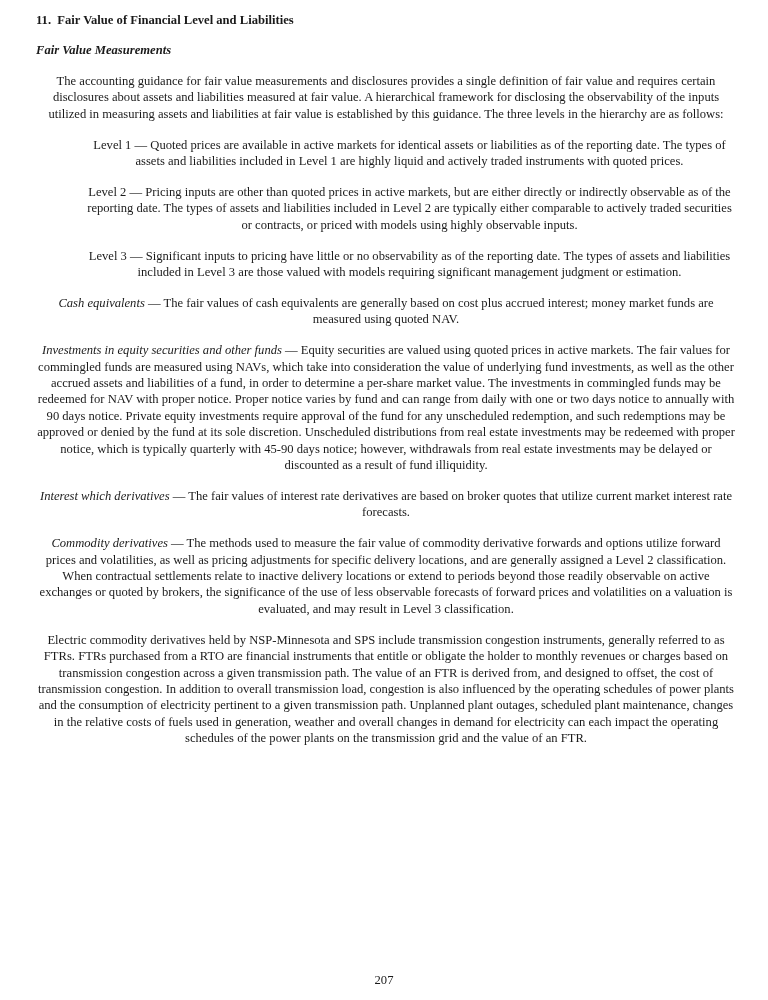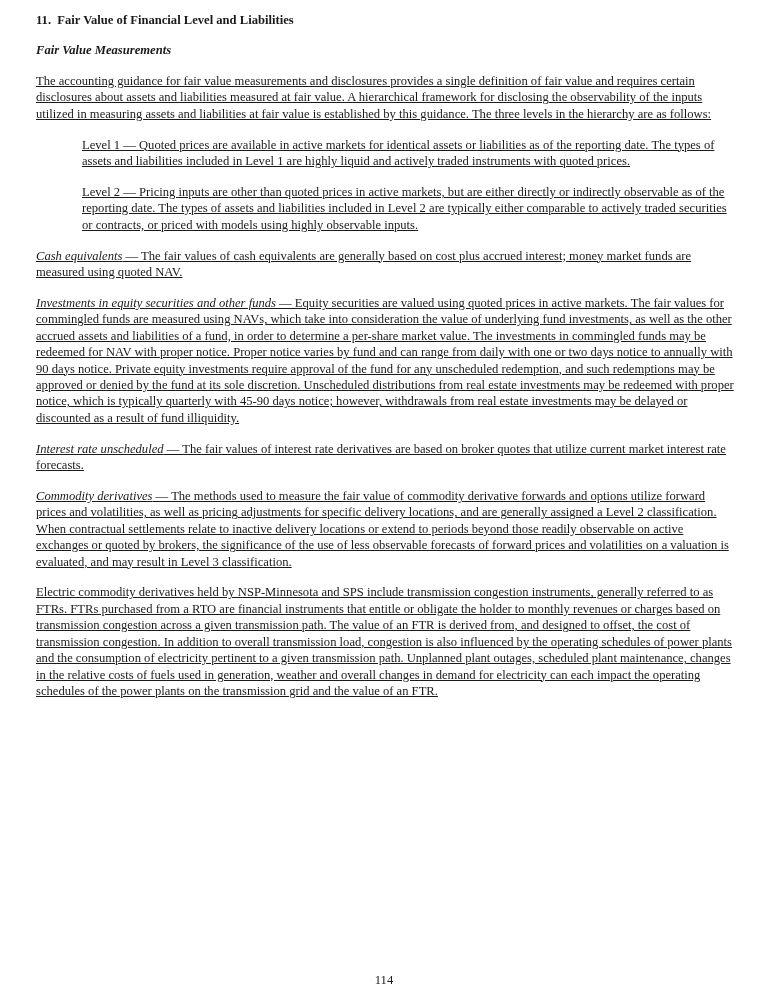--- a/index.html
+++ b/index.html
@@ -28,22 +28,21 @@
       margin: 0 0 14px 0;
       font-size: 12.6px;
     }
     .section-title {
       font-weight: bold;
       font-style: italic;
       margin: 12px 0 14px 0;
     }
     p {
       margin: 0 0 14.5px 0;
-      text-align: left;
-      text-decoration: underline;
+      text-align: center;
     }
     .level {
       margin-left: 46px;
       width: 655px;
     }
     .term {
       font-style: italic;
     }
     .page-number {
       position: absolute;
@@ -62,28 +61,29 @@
   <div class="note-title">
     <span>11.</span>&nbsp;&nbsp;<span>Fair Value of Financial Level and Liabilities</span>
   </div>
 
   <div class="section-title">Fair Value Measurements</div>
 
   <p>The accounting guidance for fair value measurements and disclosures provides a single definition of fair value and requires certain disclosures about assets and liabilities measured at fair value.  A hierarchical framework for disclosing the observability of the inputs utilized in measuring assets and liabilities at fair value is established by this guidance.  The three levels in the hierarchy are as follows:</p>
 
   <p class="level">Level 1 — Quoted prices are available in active markets for identical assets or liabilities as of the reporting date.  The types of assets and liabilities included in Level 1 are highly liquid and actively traded instruments with quoted prices.</p>
   <p class="level">Level 2 — Pricing inputs are other than quoted prices in active markets, but are either directly or indirectly observable as of the reporting date.  The types of assets and liabilities included in Level 2 are typically either comparable to actively traded securities or contracts, or priced with models using highly observable inputs.</p>
+  <p class="level">Level 3 — Significant inputs to pricing have little or no observability as of the reporting date.  The types of assets and liabilities included in Level 3 are those valued with models requiring significant management judgment or estimation.</p>
 
 
   <p><span class="term">Cash equivalents</span><span> — The fair values of cash equivalents are generally based on cost plus accrued interest; money market funds are measured using quoted NAV.</span></p>
 
   <p><span class="term">Investments in equity securities and other funds</span><span> — Equity securities are valued using quoted prices in active markets.  The fair values for commingled funds are measured using NAVs, which take into consideration the value of underlying fund investments, as well as the other accrued assets and liabilities of a fund, in order to determine a per-share market value.  The investments in commingled funds may be redeemed for NAV with proper notice.  Proper notice varies by fund and can range from daily with one or two days notice to annually with 90 days notice.  Private equity investments require approval of the fund for any unscheduled redemption, and such redemptions may be approved or denied by the fund at its sole discretion.  Unscheduled distributions from real estate investments may be redeemed with proper notice, which is typically quarterly with 45-90 days notice; however, withdrawals from real estate investments may be delayed or discounted as a result of fund illiquidity.</span></p>
 
 
-  <p><span class="term">Interest rate unscheduled</span><span> — The fair values of interest rate derivatives are based on broker quotes that utilize current market interest rate forecasts.</span></p>
+  <p><span class="term">Interest which derivatives</span><span> — The fair values of interest rate derivatives are based on broker quotes that utilize current market interest rate forecasts.</span></p>
 
   <p><span class="term">Commodity derivatives</span><span> — The methods used to measure the fair value of commodity derivative forwards and options utilize forward prices and volatilities, as well as pricing adjustments for specific delivery locations, and are generally assigned a Level 2 classification.  When contractual settlements relate to inactive delivery locations or extend to periods beyond those readily observable on active exchanges or quoted by brokers, the significance of the use of less observable forecasts of forward prices and volatilities on a valuation is evaluated, and may result in Level 3 classification.</span></p>
 
   <p>Electric commodity derivatives held by NSP-Minnesota and SPS include transmission congestion instruments, generally referred to as FTRs.  FTRs purchased from a RTO are financial instruments that entitle or obligate the holder to monthly revenues or charges based on transmission congestion across a given transmission path.  The value of an FTR is derived from, and designed to offset, the cost of transmission congestion.  In addition to overall transmission load, congestion is also influenced by the operating schedules of power plants and the consumption of electricity pertinent to a given transmission path.  Unplanned plant outages, scheduled plant maintenance, changes in the relative costs of fuels used in generation, weather and overall changes in demand for electricity can each impact the operating schedules of the power plants on the transmission grid and the value of an FTR.</p>
 
 </div>
 
-<div class="page-number">114</div>
+<div class="page-number">207</div>
 
 </body></html>

